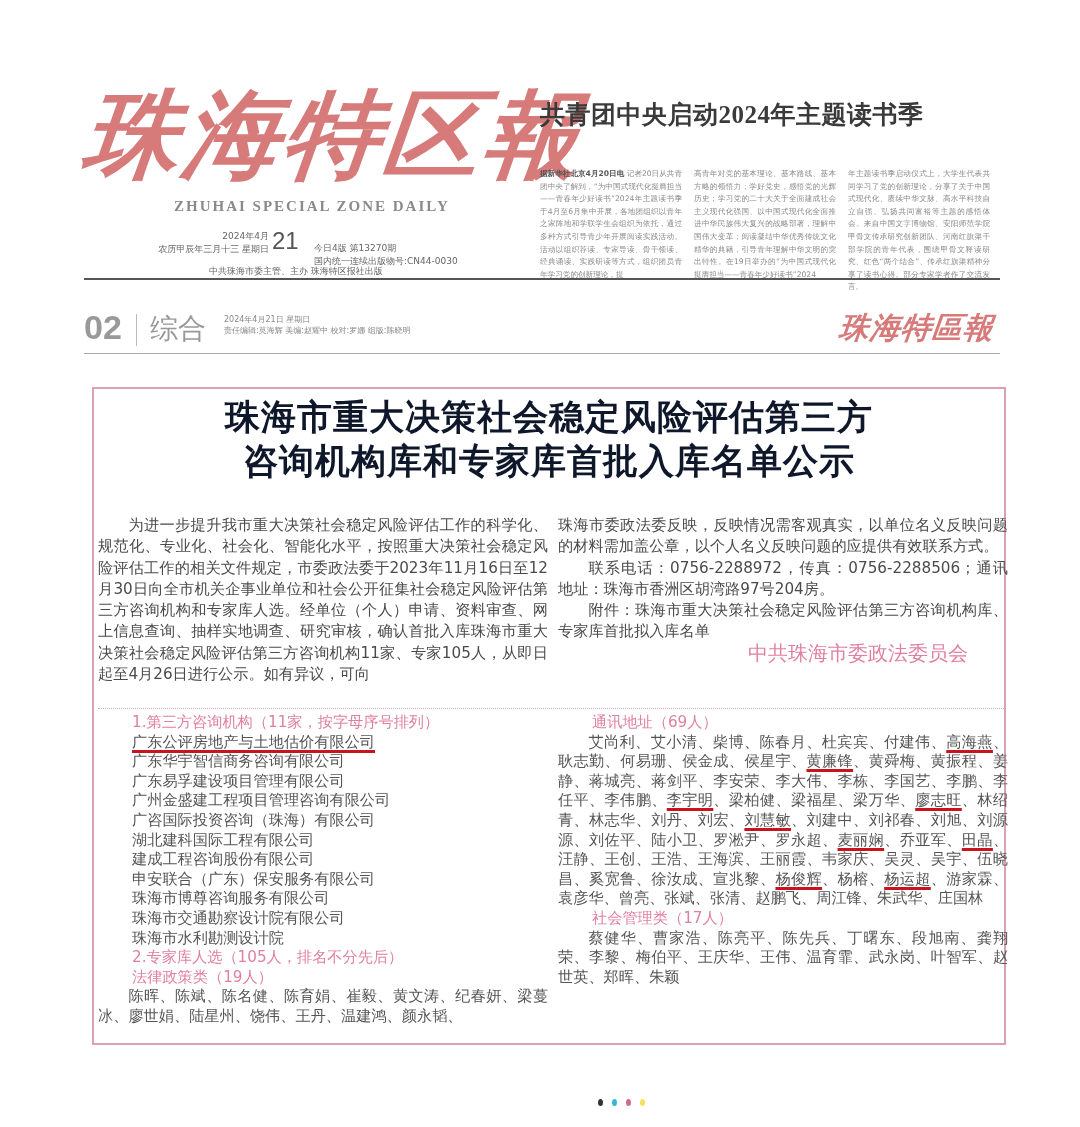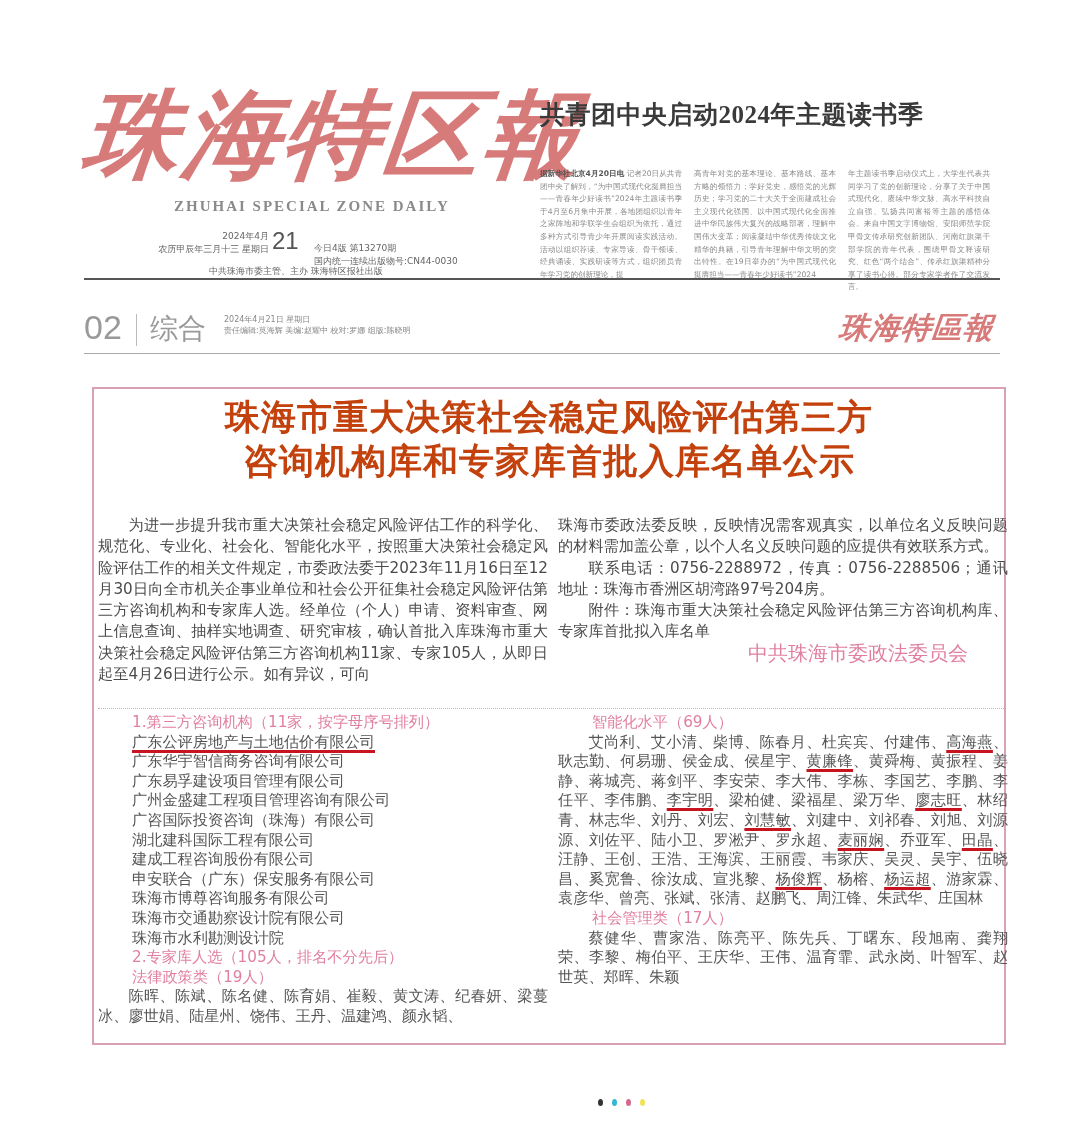--- a/index.html
+++ b/index.html
@@ -25,33 +25,33 @@
   .teaser { position: absolute; left: 540px; top: 98px; width: 450px; }
   .teaser-title { font-family: Liberation Serif, serif; font-weight: bold; font-size: 25px; color: #3a3a3a;
                   letter-spacing: 0.5px; white-space: nowrap; }
   .teaser-cols { position: absolute; top: 50px; left: 0; width: 450px; display: flex; gap: 12px; margin-top: 20px; }
   .teaser-col { width: 142px; font-size: 7.6px; line-height: 12.6px; color: #8a8a8a; text-align: justify; }
   .teaser-col .lead { color: #555; font-weight: bold; }
   .teaser-rule { position: absolute; left: 540px; top: 278px; width: 460px; height: 2px; background: #555; }
 
   
   .page-head { position: absolute; left: 84px; top: 308px; width: 916px; height: 46px; }
-  .page-num { position: absolute; left: 0; top: 0; font-family: "Liberation Sans", sans-serif; font-size: 34px; color: #999; font-weight: 400; text-align: right; }
+  .page-num { position: absolute; left: 0; top: 0; font-family: "Liberation Sans", sans-serif; font-size: 34px; color: #999; font-weight: 700; text-align: right; }
   .page-sep { position: absolute; left: 52px; top: 6px; width: 1px; height: 32px; background: #bbb; }
   .section { position: absolute; left: 66px; top: 2px; font-size: 28px; color: #999; }
   .page-meta { position: absolute; left: 140px; top: 6px; font-size: 8px; line-height: 11px; color: #888; }
   .page-logo { position: absolute; right: 6px; top: 0; font-family: "DejaVu Serif", serif; font-style: italic;
                font-weight: bold; font-size: 30px; color: #d77a7a; letter-spacing: 1px; transform: skewX(-6deg); }
   .page-rule { position: absolute; left: 84px; top: 353px; width: 916px; height: 1px; background: #aaa; }
 
   
   .notice { position: absolute; left: 92px; top: 387px; width: 914px; height: 658px; border: 2px solid #d9a2b4; }
   .notice-title { position: absolute; left: 0; top: 6px; width: 910px; text-align: center;
                   font-family: "DejaVu Serif", serif; font-weight: bold; font-size: 35px; line-height: 44px;
-                  color: #c2410c; letter-spacing: 1px; }
+                  color: #0f172a; letter-spacing: 1px; }
   .intro-l, .intro-r { position: absolute; top: 126px; width: 450px; font-size: 15.2px; line-height: 21.3px;
                        color: #4a4a4a; text-align: justify; }
   .intro-l { left: 4px; }
   .intro-r { left: 464px; }
   .indent { text-indent: 2em; }
   .sign { color: #e07fa0; text-align: right; padding-right: 40px; font-size: 20px; line-height: 21px; }
   .sign.date { padding-right: 50px; }
   .dots { position: absolute; left: 4px; top: 319px; width: 906px; height: 0; border-top: 1px dotted #e2a8bb; }
 
   .list-l, .list-r { position: absolute; top: 324px; width: 450px; font-size: 15.2px; line-height: 19.6px; color: #555; }
@@ -141,21 +141,21 @@
         <div class="org">珠海市博尊咨询服务有限公司</div>
         <div class="org">珠海市交通勘察设计院有限公司</div>
         <div class="org">珠海市水利勘测设计院</div>
       </div>
     <div class="cat">2.专家库人选（105人，排名不分先后）</div>
     <div class="cat">法律政策类（19人）</div>
     <div class="names" id="names-legal-left"><span class="nm" style="padding-left: 2em;">陈晖</span>、<span class="nm">陈斌</span>、<span class="nm">陈名健</span>、<span class="nm">陈育娟</span>、<span class="nm">崔毅</span>、<span class="nm">黄文涛</span>、<span class="nm">纪春妍</span>、<span class="nm">梁蔓冰</span>、<span class="nm">廖世娟</span>、<span class="nm">陆星州</span>、<span class="nm">饶伟</span>、<span class="nm">王丹</span>、<span class="nm">温建鸿</span>、<span class="nm">颜永韬</span>、</div>
   </div>
 
   <div class="list-r">
-    <div class="cat">智能化水平（69人）</div>
+    <div class="cat">通讯地址（69人）</div>
     <div class="names" id="names-tech"><span class="nm" style="padding-left: 2em;">艾尚利</span>、<span class="nm">艾小清</span>、<span class="nm">柴博</span>、<span class="nm">陈春月</span>、<span class="nm">杜宾宾</span>、<span class="nm">付建伟</span>、<span class="nm marked">高海燕</span>、<span class="nm">耿志勤</span>、<span class="nm">何易珊</span>、<span class="nm">侯金成</span>、<span class="nm">侯星宇</span>、<span class="nm marked">黄廉锋</span>、<span class="nm">黄舜梅</span>、<span class="nm">黄振程</span>、<span class="nm">姜静</span>、<span class="nm">蒋城亮</span>、<span class="nm">蒋剑平</span>、<span class="nm">李安荣</span>、<span class="nm">李大伟</span>、<span class="nm">李栋</span>、<span class="nm">李国艺</span>、<span class="nm">李鹏</span>、<span class="nm">李任平</span>、<span class="nm">李伟鹏</span>、<span class="nm marked">李宇明</span>、<span class="nm">梁柏健</span>、<span class="nm">梁福星</span>、<span class="nm">梁万华</span>、<span class="nm marked">廖志旺</span>、<span class="nm">林绍青</span>、<span class="nm">林志华</span>、<span class="nm">刘丹</span>、<span class="nm">刘宏</span>、<span class="nm marked">刘慧敏</span>、<span class="nm">刘建中</span>、<span class="nm">刘祁春</span>、<span class="nm">刘旭</span>、<span class="nm">刘源源</span>、<span class="nm">刘佐平</span>、<span class="nm">陆小卫</span>、<span class="nm">罗淞尹</span>、<span class="nm">罗永超</span>、<span class="nm marked">麦丽娴</span>、<span class="nm">乔亚军</span>、<span class="nm marked">田晶</span>、<span class="nm">汪静</span>、<span class="nm">王创</span>、<span class="nm">王浩</span>、<span class="nm">王海滨</span>、<span class="nm">王丽霞</span>、<span class="nm">韦家庆</span>、<span class="nm">吴灵</span>、<span class="nm">吴宇</span>、<span class="nm">伍晓昌</span>、<span class="nm">奚宽鲁</span>、<span class="nm">徐汝成</span>、<span class="nm">宣兆黎</span>、<span class="nm marked">杨俊辉</span>、<span class="nm">杨榕</span>、<span class="nm marked">杨运超</span>、<span class="nm">游家霖</span>、<span class="nm">袁彦华</span>、<span class="nm">曾亮</span>、<span class="nm">张斌</span>、<span class="nm">张清</span>、<span class="nm">赵鹏飞</span>、<span class="nm">周江锋</span>、<span class="nm">朱武华</span>、<span class="nm">庄国林</span></div>
     <div class="cat">社会管理类（17人）</div>
     <div class="names" id="names-social"><span class="nm" style="padding-left: 2em;">蔡健华</span>、<span class="nm">曹家浩</span>、<span class="nm">陈亮平</span>、<span class="nm">陈先兵</span>、<span class="nm">丁曙东</span>、<span class="nm">段旭南</span>、<span class="nm">龚翔荣</span>、<span class="nm">李黎</span>、<span class="nm">梅伯平</span>、<span class="nm">王庆华</span>、<span class="nm">王伟</span>、<span class="nm">温育霏</span>、<span class="nm">武永岗</span>、<span class="nm">叶智军</span>、<span class="nm">赵世英</span>、<span class="nm">郑晖</span>、<span class="nm">朱颖</span></div>
   </div>
 </div>
 
 <div id="reg-marks">
     <div class="reg" style="left: 598px; background: rgb(51, 51, 51);"></div>
     <div class="reg" style="left: 612px; background: rgb(52, 182, 214);"></div>
     <div class="reg" style="left: 626px; background: rgb(212, 106, 138);"></div>

